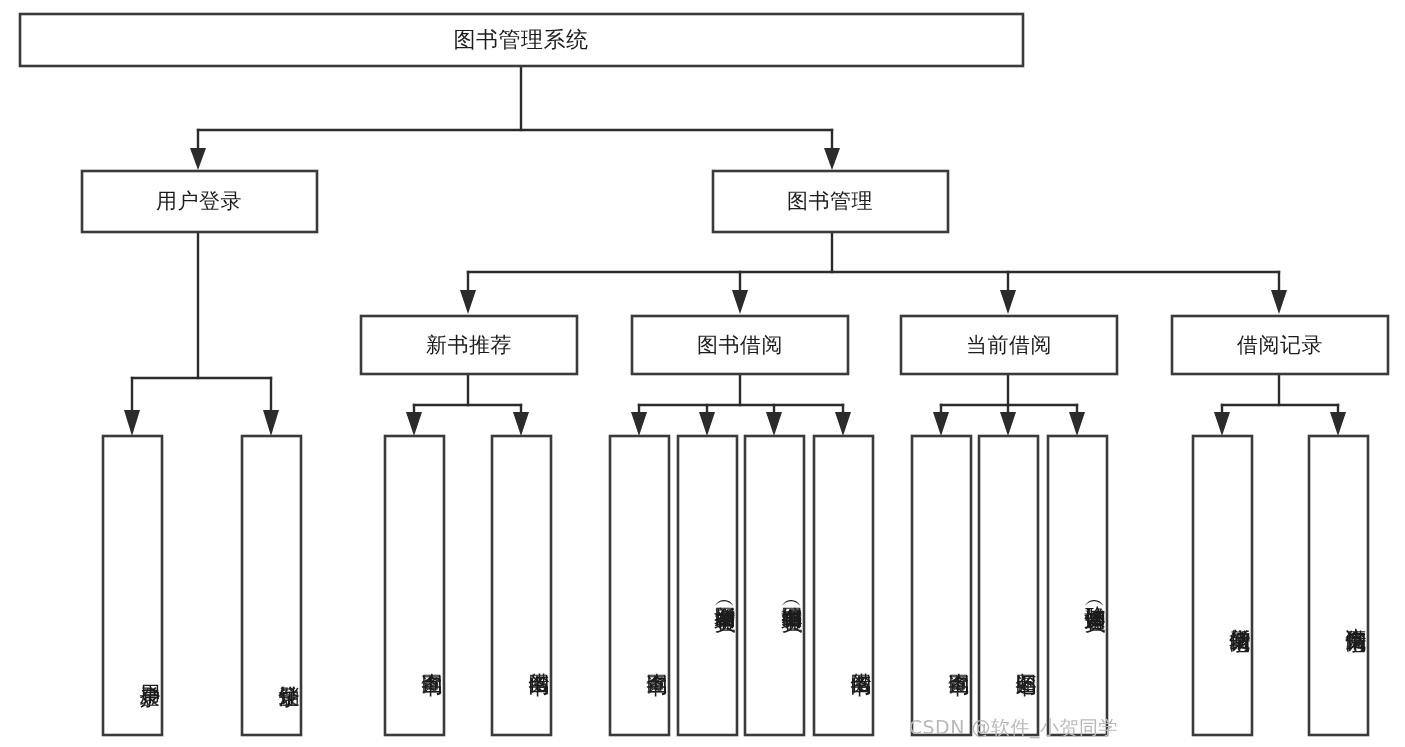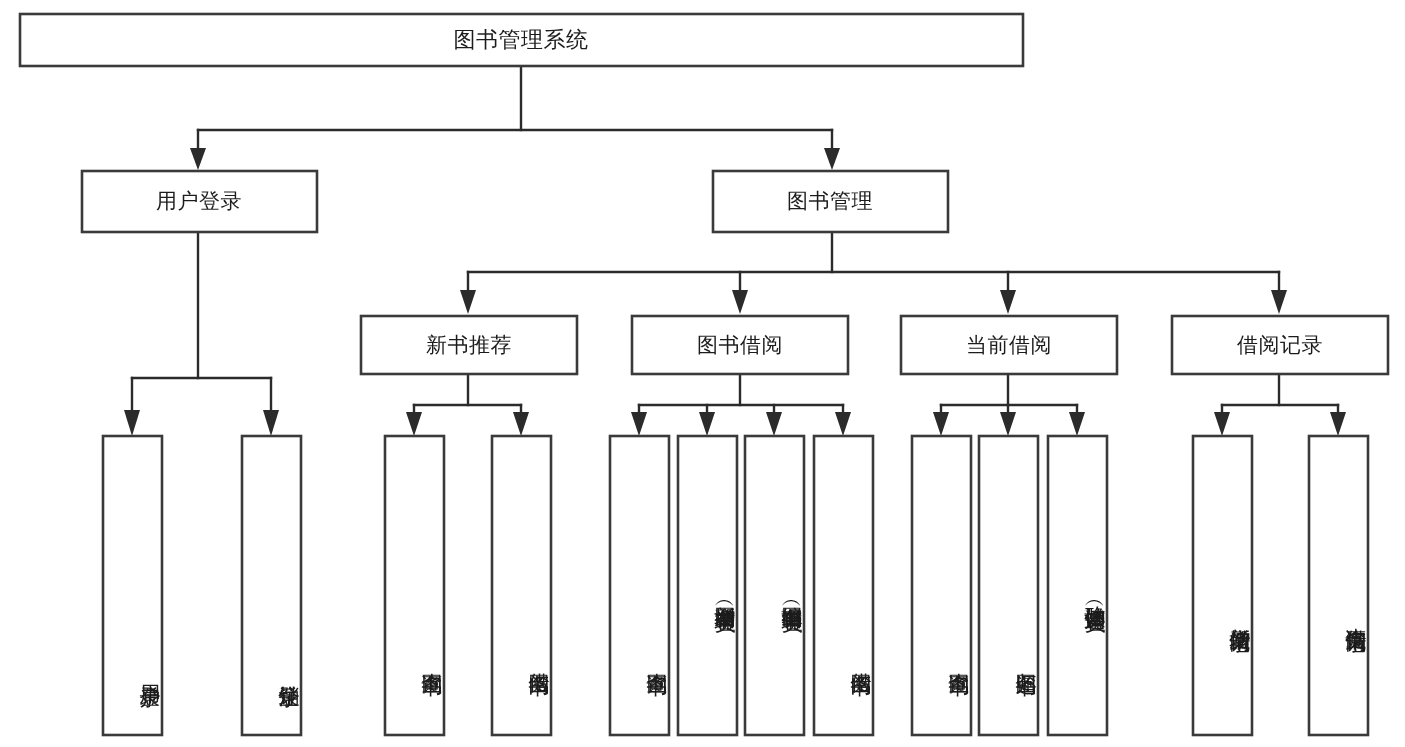--- a/index.html
+++ b/index.html
@@ -254,14 +254,15 @@
   <div class="leaf-label" style="left:745px; top:436px; width:59px; height:299px; padding-top:8px;">编辑图书（管理员）</div>
   <div class="leaf-label" style="left:814px; top:436px; width:59px; height:299px; padding-top:72px;">借阅图书</div>
 
   <div class="leaf-label" style="left:912px; top:436px; width:59px; height:299px; padding-top:72px;">查询图书</div>
   <div class="leaf-label" style="left:979px; top:436px; width:59px; height:299px; padding-top:72px;">归还图书</div>
   <div class="leaf-label" style="left:1048px; top:436px; width:59px; height:299px; padding-top:8px;">确认归还（管理员）</div>
 
   <div class="leaf-label" style="left:1193px; top:436px; width:59px; height:299px; padding-top:28px;">新增借阅记录</div>
   <div class="leaf-label" style="left:1309px; top:436px; width:59px; height:299px; padding-top:28px;">查询借阅记录</div>
 
+  <div class="watermark">CSDN @软件_小贺同学</div>
 
 </div>
 
 </body></html>

